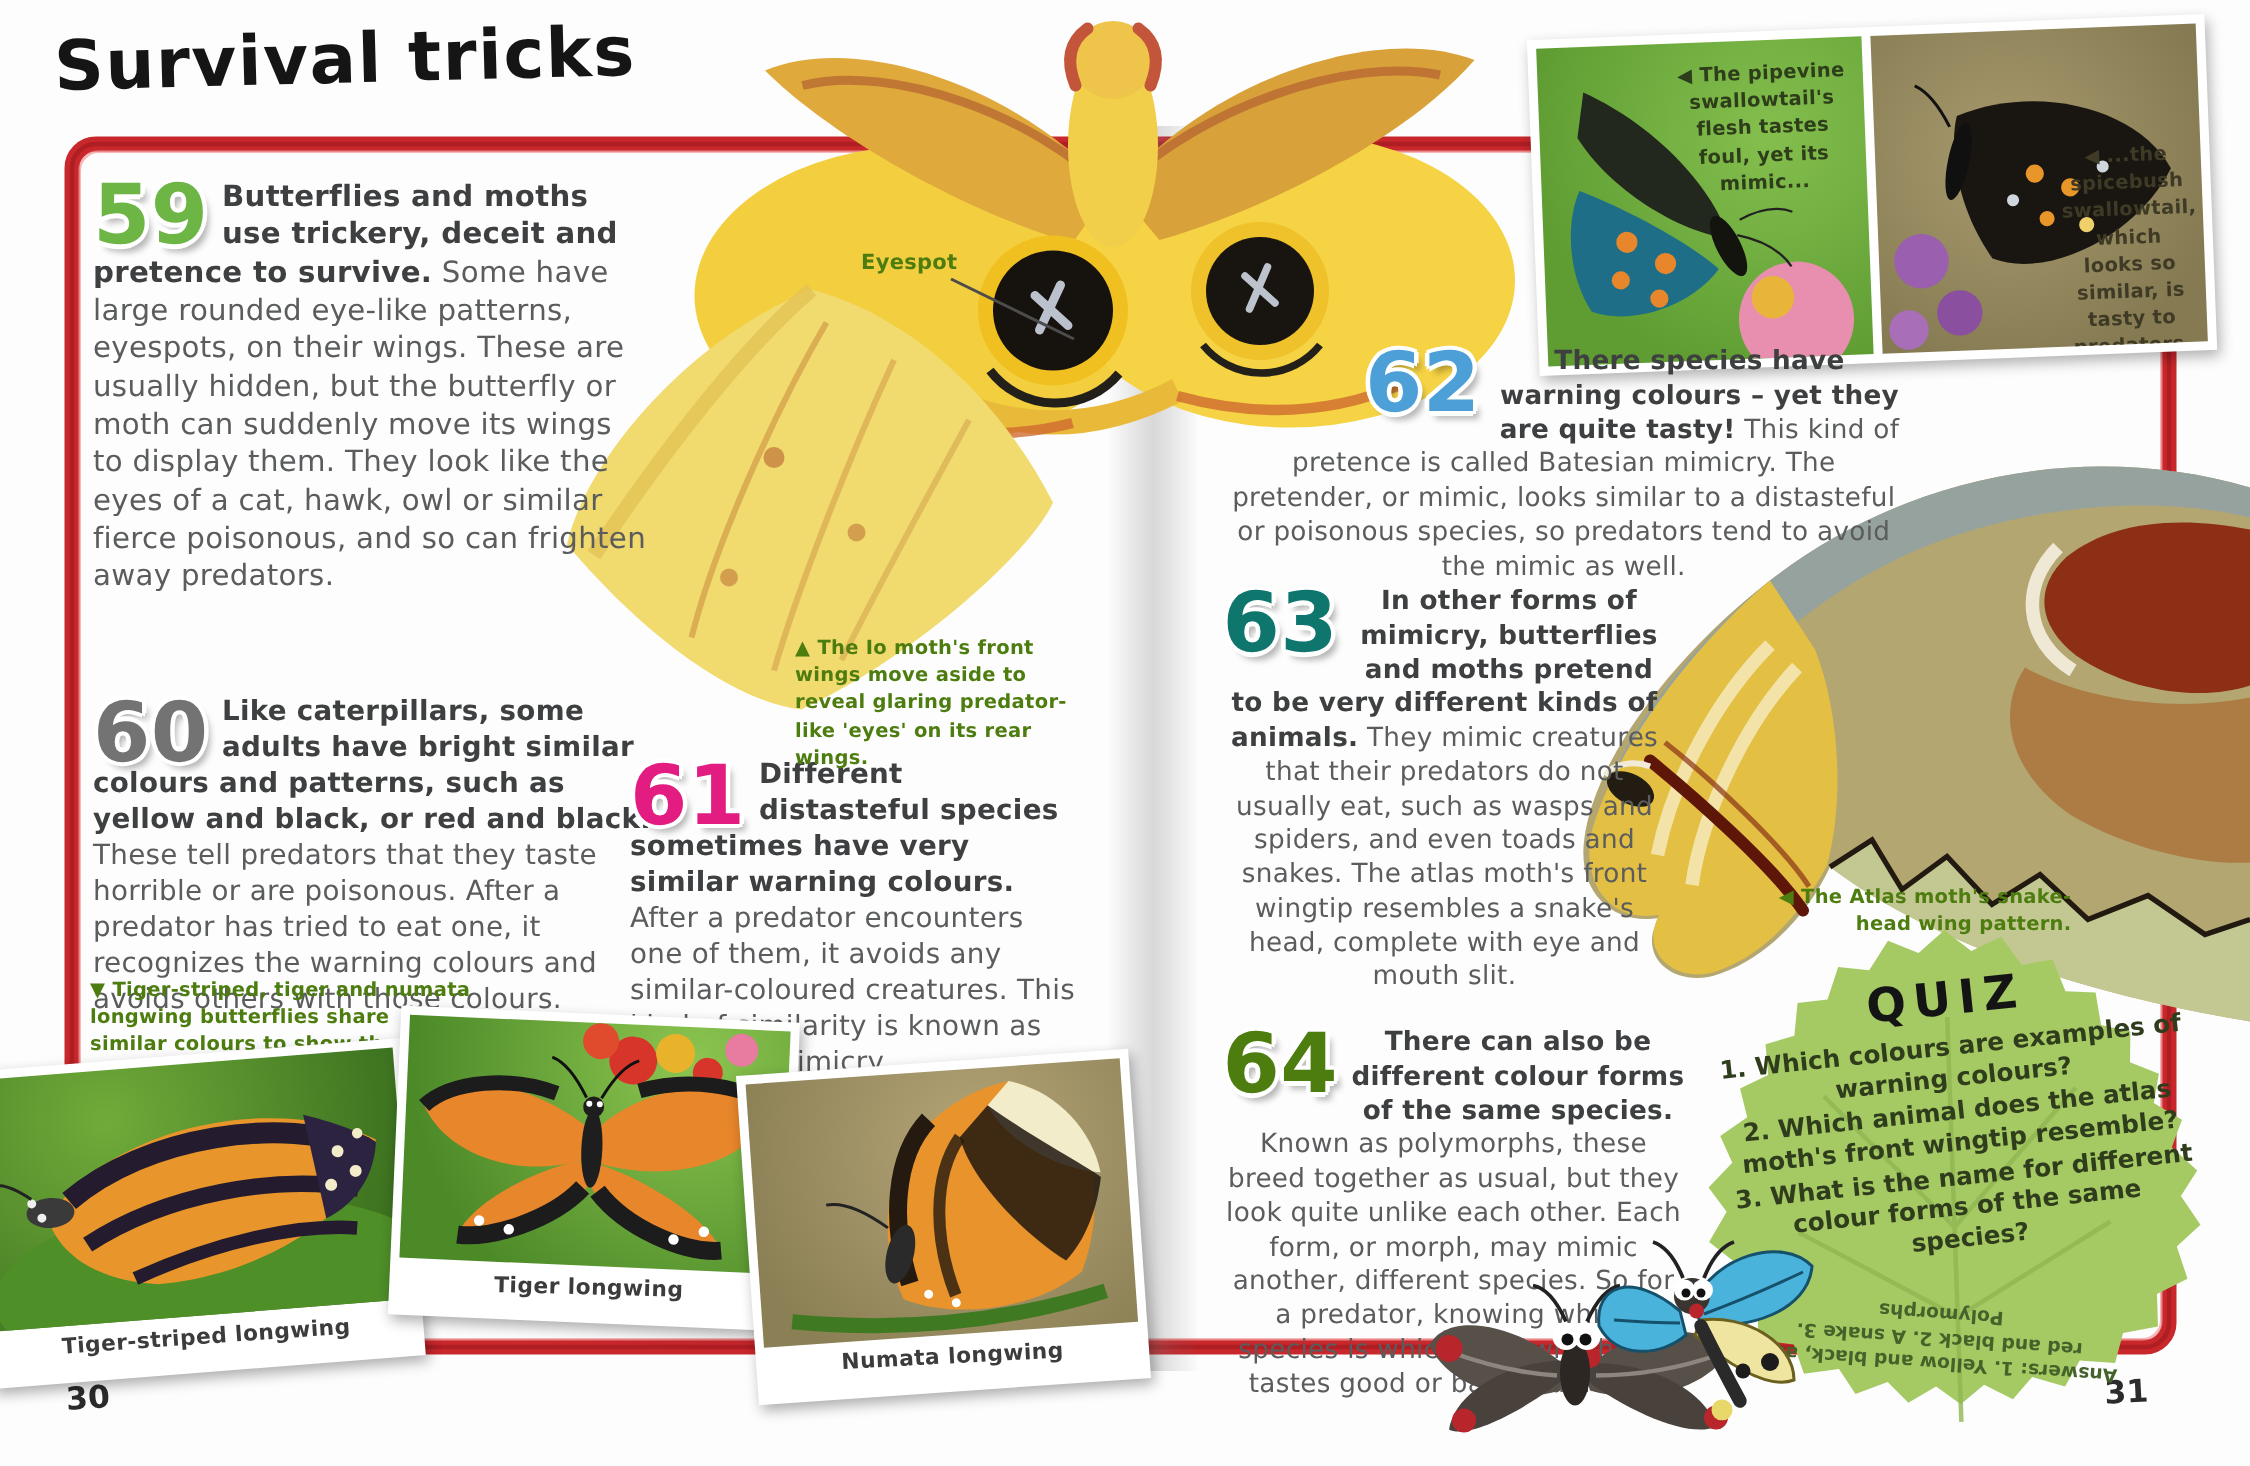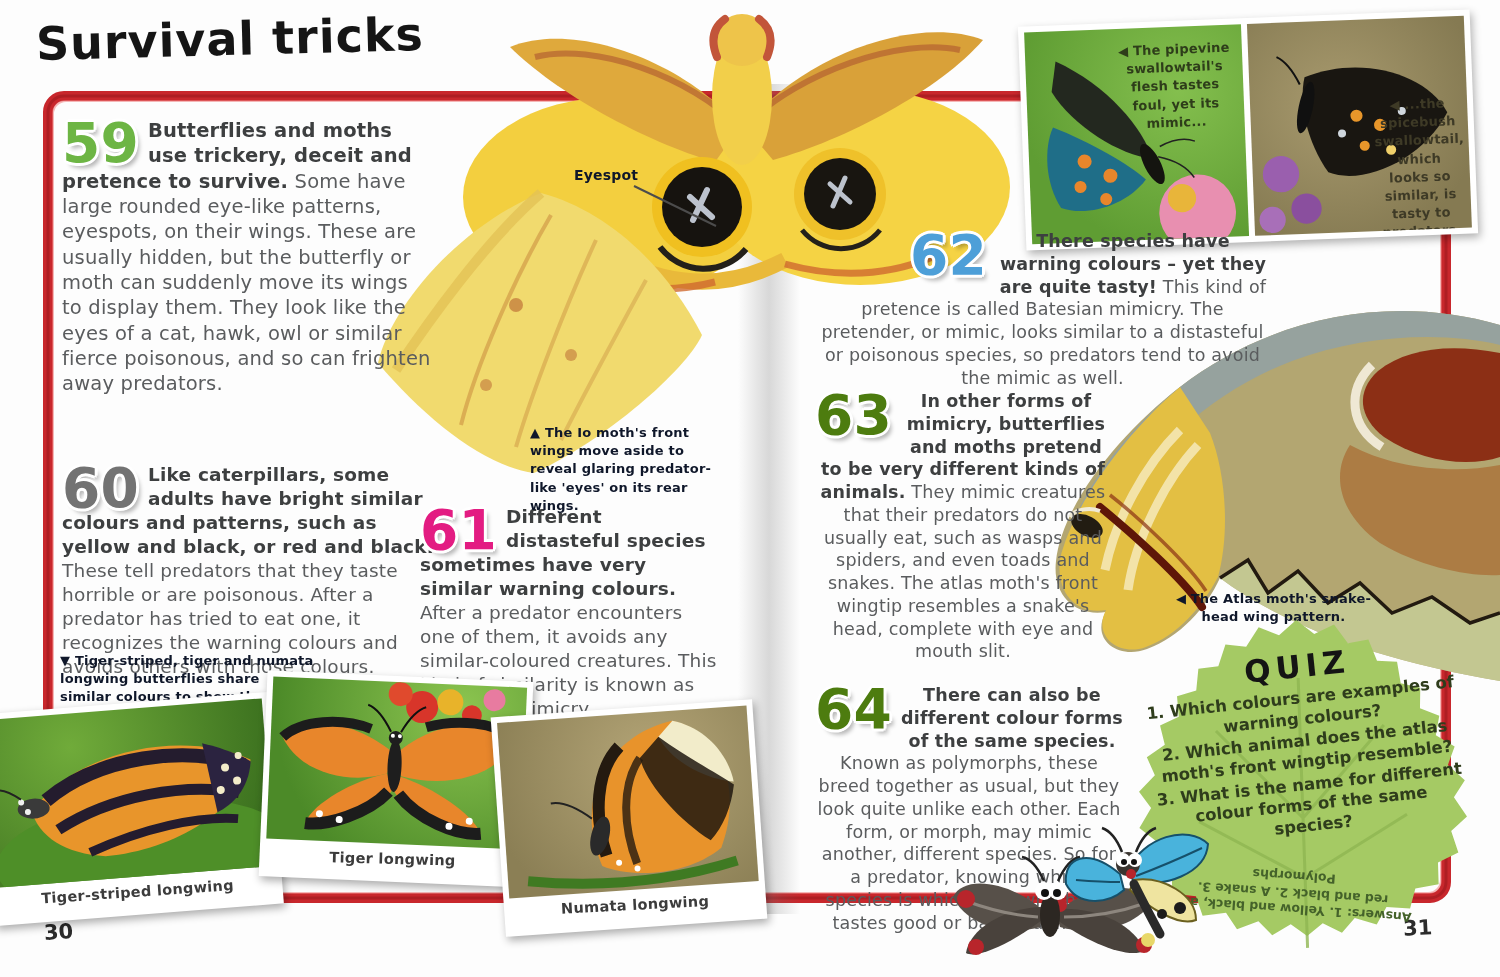--- a/index.html
+++ b/index.html
@@ -17,21 +17,21 @@
 
   .fact{z-index:6;}
   .fact .num{float:left;font-size:55px;line-height:.8;font-weight:800;margin:3px 9px 0 0;
     text-shadow:-2px -2px 0 #fff,2px -2px 0 #fff,-2px 2px 0 #fff,2px 2px 0 #fff,
       -3px 0 0 #fff,3px 0 0 #fff,0 3px 0 #fff,0 -3px 0 #fff,4px 5px 4px rgba(0,0,0,.28);}
   .fact .head{font-weight:700;color:#3d3f40;margin-top:42px;}
   .fact .body{color:#5a5c5e;}
   .left-col{font-size:19.5px;line-height:1.3;letter-spacing:.2px;}
   .right-col{font-size:17.5px;line-height:1.3;letter-spacing:.2px;text-align:center;}
 
-  .caption{font-size:13px;font-weight:700;color:#0f172a;line-height:1.4;z-index:7;letter-spacing:.2px;}
+  .caption{font-size:13px;font-weight:700;color:#4d7c0f;line-height:1.4;z-index:7;letter-spacing:.2px;}
 
   
   #swallowtail-card{left:1022px;top:18px;width:452px;height:224px;background:#fff;
     box-shadow:2px 4px 9px rgba(0,0,0,.3);transform:rotate(-2.2deg);z-index:6;padding:6px;box-sizing:border-box;
     display:flex;gap:6px;}
   .photo{position:relative;flex:1;overflow:hidden;}
   #photo-pipevine{background:radial-gradient(circle at 70% 30%, #84bf4e, #5f9d33 75%);}
   #photo-spicebush{background:radial-gradient(circle at 40% 40%, #a89a6e, #857a52 80%);}
   .photo .caption{position:absolute;}
 
@@ -243,42 +243,42 @@
     </div>
   </div>
 
   <div class="fact abs right-col" style="left:815px;top:230px;width:455px;">
     <span class="num" style="margin-left: 95px; color: rgb(77, 159, 216);">62</span>
     <span class="head">There species have warning colours – yet they are quite tasty!</span>
     <span class="body">This kind of pretence is called Batesian mimicry. The pretender, or mimic, looks similar to a distasteful or poisonous species, so predators tend to avoid the mimic as well.</span>
   </div>
 
   <div class="fact abs right-col" style="left:815px;top:390px;width:296px;">
-    <span class="num" style="color: #4d7c0f;">63</span>
+    <span class="num" style="color: #0f766e;">63</span>
     <span class="head">In other forms of mimicry, butterflies and moths pretend to be very different kinds of animals.</span>
     <span class="body">They mimic creatures that their predators do not usually eat, such as wasps and spiders, and even toads and snakes. The atlas moth's front wingtip resembles a snake's head, complete with eye and mouth slit.</span>
   </div>
 
   <svg class="abs illus" style="left:1030px;top:295px;" width="470" height="400" viewBox="0 0 470 400">
     <path d="M470,30 C360,-2 240,22 150,92 C90,138 32,210 26,266 C22,300 45,322 76,317 C60,344 88,365 117,354 C150,342 176,313 190,283 C252,330 350,366 470,386 Z" fill="#b3a671"></path>
     <path d="M470,30 C360,-2 240,22 150,92 C112,122 72,168 50,212 L78,228 C112,160 182,96 262,66 C332,40 412,36 470,50 Z" fill="#96a29e"></path>
     <path d="M150,92 C100,134 44,206 30,264 C26,298 46,320 76,315 C62,342 90,362 116,352 C148,340 172,312 188,282 C200,238 196,178 180,138 Z" fill="#e3bf43"></path>
     <path d="M168,150 C135,185 105,245 98,295 M150,135 C115,170 85,225 75,275" stroke="#f6ecc2" stroke-width="9" fill="none" opacity=".8"></path>
     <path d="M70,212 C98,235 152,282 172,312" stroke="#5e1608" stroke-width="8" fill="none" stroke-linecap="round"></path>
     <path d="M80,200 C108,222 158,268 176,296" stroke="#8a3214" stroke-width="3.5" fill="none" opacity=".7"></path>
     <ellipse cx="57" cy="231" rx="17" ry="10" fill="#221c12" transform="rotate(28 57 231)"></ellipse>
     <path d="M40,222 a20,12 0 0 1 30,-6" stroke="#f0ead6" stroke-width="4" fill="none"></path>
     <path d="M470,58 C418,48 376,54 348,76 C326,96 328,122 354,142 C392,168 440,172 470,162 Z" fill="#8c2f15"></path>
     <path d="M342,70 C316,96 320,132 352,152" stroke="#efe8d4" stroke-width="9" fill="none"></path>
     <path d="M470,170 C420,180 360,172 320,150 C300,180 310,220 350,248 C390,272 440,282 470,280 Z" fill="#a65a1f" opacity=".55"></path>
     <path d="M190,283 L218,265 L238,298 L268,276 L298,308 L330,288 L362,318 L402,302 L440,328 L470,318 L470,386 C350,366 252,330 190,283 Z" fill="#c5cc97" opacity=".85"></path>
     <path d="M190,283 L218,265 L238,298 L268,276 L298,308 L330,288 L362,318 L402,302 L440,328 L470,318" stroke="#221a10" stroke-width="3.5" fill="none"></path>
   </svg>
 
-  <div class="abs caption" style="left:1166px;top:590px;width:215px;text-align:center;">◀ The Atlas moth's snake-head wing pattern.</div>
+  <div class="abs caption" style="left:1166px;top:590px;width:215px;text-align:right;">◀ The Atlas moth's snake-head wing pattern.</div>
 
   <div class="fact abs right-col" style="left:815px;top:684px;width:308px;">
     <span class="num" style="color: #4d7c0f;">64</span>
     <span class="head">There can also be different colour forms of the same species.</span>
     <span class="body">Known as polymorphs, these breed together as usual, but they look quite unlike each other. Each form, or morph, may mimic another, different species. So for a predator, knowing which species is which, and whether it tastes good or bad, is difficult.</span>
   </div>
 
   <svg id="quiz-leaf" class="abs" viewBox="0 0 348 340">
     <polygon fill="#a5ca64" points="337.0,168.0 325.5,184.6 337.9,204.3 321.6,218.1 328.0,239.9 307.3,249.3 307.2,271.0 283.8,274.5 277.8,294.3 254.3,291.9 243.9,308.9 222.2,301.7 208.9,316.1 190.0,305.8 174.0,318.2 158.0,305.8 139.1,316.1 125.8,301.7 104.1,308.9 93.7,291.9 70.2,294.3 64.2,274.5 40.8,271.0 40.7,249.3 20.0,239.9 26.4,218.1 10.1,204.3 22.5,184.6 11.0,168.0 27.4,152.0 20.0,133.9 38.4,122.0 34.3,102.7 53.3,94.4 52.3,73.9 71.7,68.8 74.6,47.1 94.6,45.5 102.5,24.0 123.1,27.0 136.3,7.8 156.4,16.6 174.0,2.0 191.6,16.6 211.7,7.8 224.9,27.0 245.5,24.0 253.4,45.5 273.4,47.1 276.3,68.8 295.7,73.9 294.7,94.4 313.7,102.7 309.6,122.0 328.0,133.9 320.6,152.0"></polygon>
     <path d="M174,330 L174,60 M174,200 L90,110 M174,200 L258,110 M174,260 L70,200 M174,260 L278,200" stroke="#8fb551" stroke-width="3" fill="none" opacity=".8"></path>

